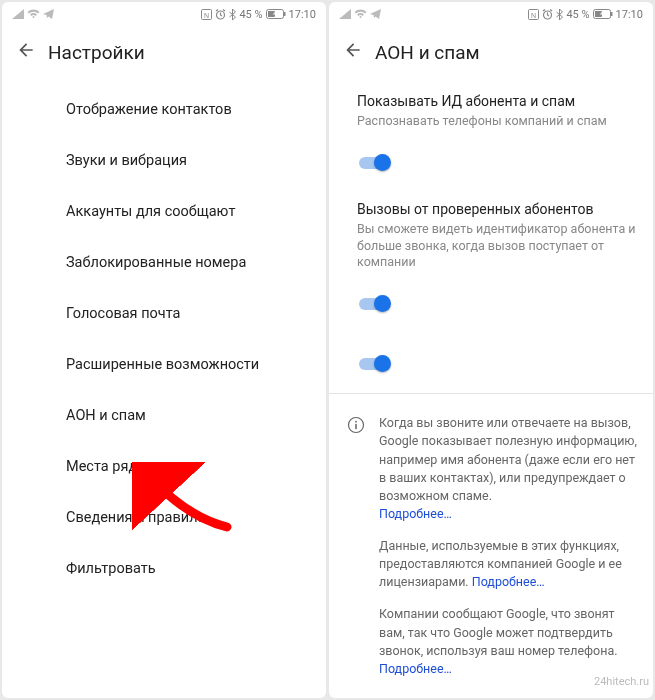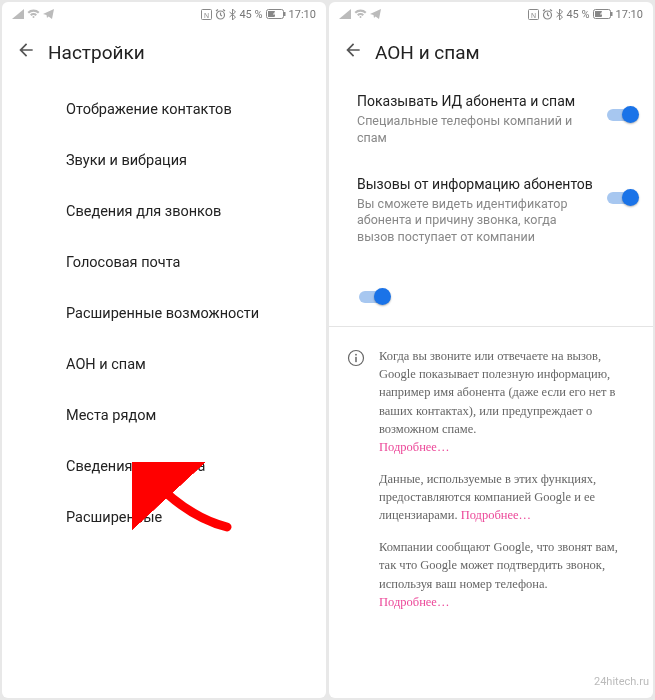--- a/index.html
+++ b/index.html
@@ -70,20 +70,21 @@
   .caller-content {
     flex: 1;
     overflow: hidden;
     display: flex;
     flex-direction: column;
   }
   .option-row {
     display: flex;
     padding: 14px 14px 14px 28px;
     gap: 10px;
+    flex-direction: column;
   }
   .option-text { flex: 1; }
   .option-title {
     font-size: 14px;
     color: #222;
     line-height: 1.35;
     margin-bottom: 2px;
   }
   .option-desc {
     font-size: 12.5px;
@@ -118,36 +119,35 @@
   }
   .divider {
     height: 1px;
     background: #e4e4e4;
     margin: 6px 0;
   }
   .info-section {
     display: flex;
     gap: 14px;
     padding: 14px 16px 0 18px;
-    font-family: Liberation Serif, serif;
   }
   .info-icon {
     width: 18px;
     flex-shrink: 0;
     margin-top: 2px;
   }
   .info-text { flex: 1; }
   .info-para {
     font-size: 12.5px;
     color: #666;
     line-height: 1.45;
     margin-bottom: 14px;
   }
   .link {
-    color: #ec4899;
+    color: #1d4ed8;
   }
   
   .arrow-overlay {
     position: absolute;
     left: 130px;
     top: 460px;
     pointer-events: none;
   }
   
   .watermark {
@@ -219,27 +219,28 @@
         <svg viewBox="0 0 24 24">
             <path d="M20 11H7.8l5.6-5.6L12 4l-8 8 8 8 1.4-1.4L7.8 13H20z" fill="#555"></path>
           </svg>
       </span>
       <span class="title">Настройки</span>
     </div>
 
     <div class="settings-list">
       <div class="settings-item">Отображение контактов</div>
       <div class="settings-item">Звуки и вибрация</div>
-      <div class="settings-item">Сведения для звонков</div>
+      <div class="settings-item">Аккаунты для сообщают</div>
+      <div class="settings-item">Заблокированные номера</div>
       <div class="settings-item">Голосовая почта</div>
       <div class="settings-item">Расширенные возможности</div>
       <div class="settings-item">АОН и спам</div>
       <div class="settings-item">Места рядом</div>
       <div class="settings-item">Сведения и правила</div>
-      <div class="settings-item">Расширенные</div>
+      <div class="settings-item">Фильтровать</div>
     </div>
 
     <div class="arrow-overlay">
       <svg width="110" height="80" viewBox="0 0 110 80">
         <defs>
           <marker id="ah" markerWidth="12" markerHeight="12" refX="3" refY="6" orient="auto">
             <path d="M0 0 L12 6 L0 12 Z" fill="#ff0000"></path>
           </marker>
         </defs>
         <path d="M95 65 Q55 55 18 15" stroke="#ff0000" stroke-width="9" fill="none" marker-end="url(#ah)" stroke-linecap="round"></path>
@@ -305,32 +306,32 @@
           </svg>
       </span>
       <span class="title">АОН и спам</span>
     </div>
 
     <div class="caller-content">
 
       <div class="option-row">
         <div class="option-text">
           <div class="option-title">Показывать ИД абонента и спам</div>
-          <div class="option-desc">Специальные телефоны компаний и спам</div>
+          <div class="option-desc">Распознавать телефоны компаний и спам</div>
         </div>
         <div class="switch">
           <div class="switch-track"></div>
             <div class="switch-thumb"></div>
         </div>
       </div>
 
       <div class="option-row">
         <div class="option-text">
-          <div class="option-title">Вызовы от информацию абонентов</div>
-          <div class="option-desc">Вы сможете видеть идентификатор абонента и причину звонка, когда вызов поступает от компании</div>
+          <div class="option-title">Вызовы от проверенных абонентов</div>
+          <div class="option-desc">Вы сможете видеть идентификатор абонента и больше звонка, когда вызов поступает от компании</div>
         </div>
         <div class="switch">
           <div class="switch-track"></div>
             <div class="switch-thumb"></div>
         </div>
       </div>
 
       <div class="option-row">
         <div class="switch">
           <div class="switch-track"></div>

